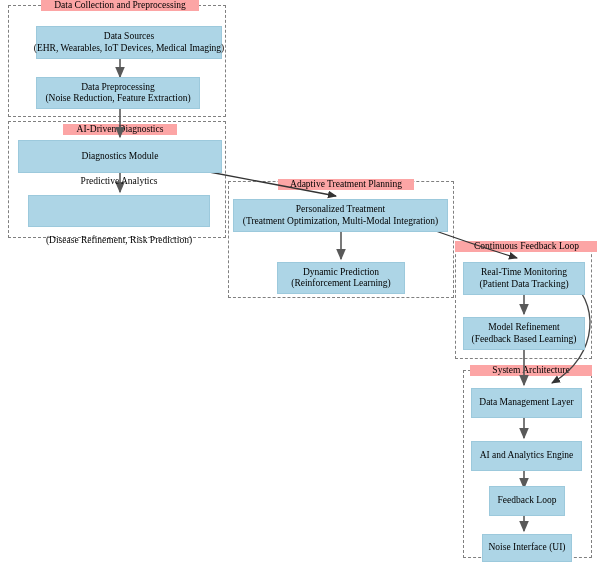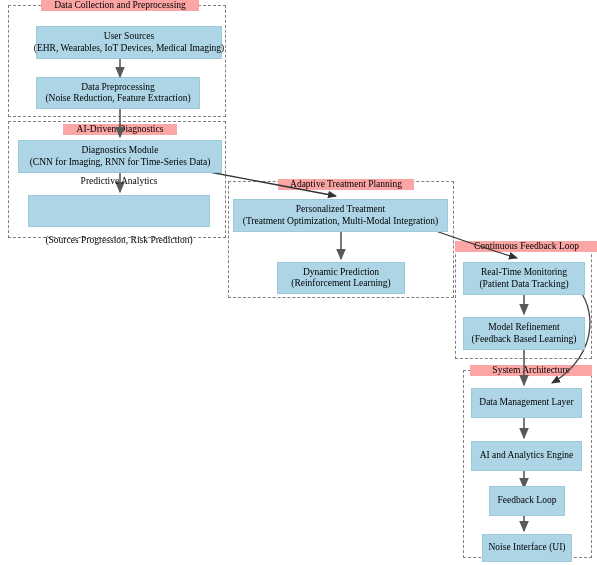--- a/index.html
+++ b/index.html
@@ -109,37 +109,36 @@
     <path d="M 566 277 C 600 300, 600 355, 552 383" fill="none" stroke="#444444" stroke-width="1.3" marker-end="url(#arrowhead-dark)"></path>
 
     <line x1="524" y1="418" x2="524" y2="438" stroke="#595959" stroke-width="1.6" marker-end="url(#arrowhead)"></line>
 
     <line x1="524" y1="471" x2="524" y2="488" stroke="#595959" stroke-width="1.6" marker-end="url(#arrowhead)"></line>
 
     <line x1="524" y1="516" x2="524" y2="531" stroke="#595959" stroke-width="1.6" marker-end="url(#arrowhead)"></line>
   </svg>
 
   <div class="node" style="left:36px; top:26px; width:186px; height:33px;">
-    <span class="l1">User Sources</span>
+    <span class="l1">Data Sources</span>
     <span class="l2">(EHR, Wearables, IoT Devices, Medical Imaging)</span>
   </div>
 
   <div class="node" style="left:36px; top:77px; width:164px; height:32px;">
     <span class="l1">Data Preprocessing</span>
     <span class="l2">(Noise Reduction, Feature Extraction)</span>
   </div>
 
   <div class="node" style="left:18px; top:140px; width:204px; height:33px;">
     <span class="l1">Diagnostics Module</span>
-    <span class="l2">(CNN for Imaging, RNN for Time-Series Data)</span>
   </div>
 
   <div class="node" style="left:28px; top:195px; width:182px; height:32px;gap:48px;">
     <span class="l1">Predictive Analytics</span>
-    <span class="l2">(Sources Progression, Risk Prediction)</span>
+    <span class="l2">(Disease Refinement, Risk Prediction)</span>
   </div>
 
   <div class="node" style="left:233px; top:199px; width:215px; height:33px;">
     <span class="l1">Personalized Treatment</span>
     <span class="l2">(Treatment Optimization, Multi-Modal Integration)</span>
   </div>
 
   <div class="node" style="left:277px; top:262px; width:128px; height:32px;">
     <span class="l1">Dynamic Prediction</span>
     <span class="l2">(Reinforcement Learning)</span>

